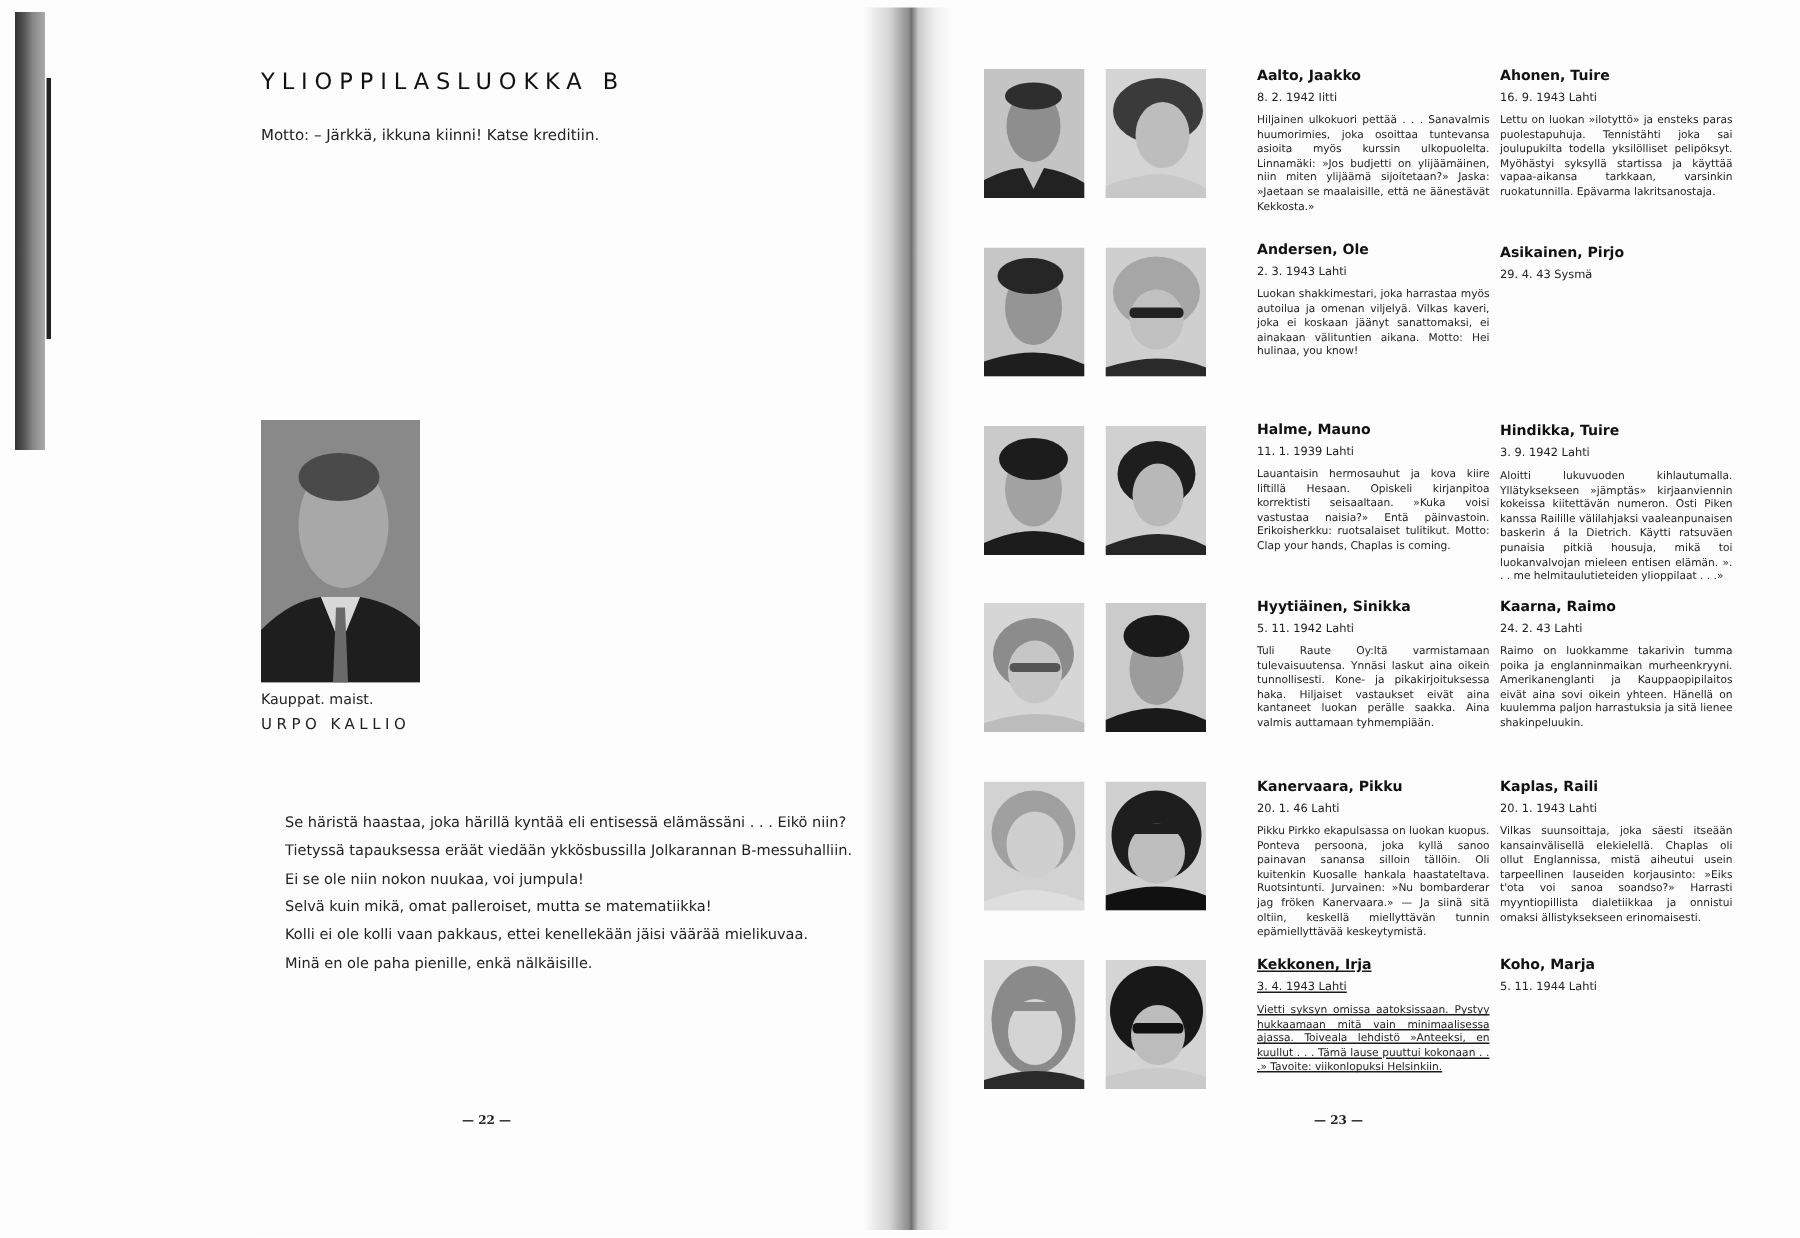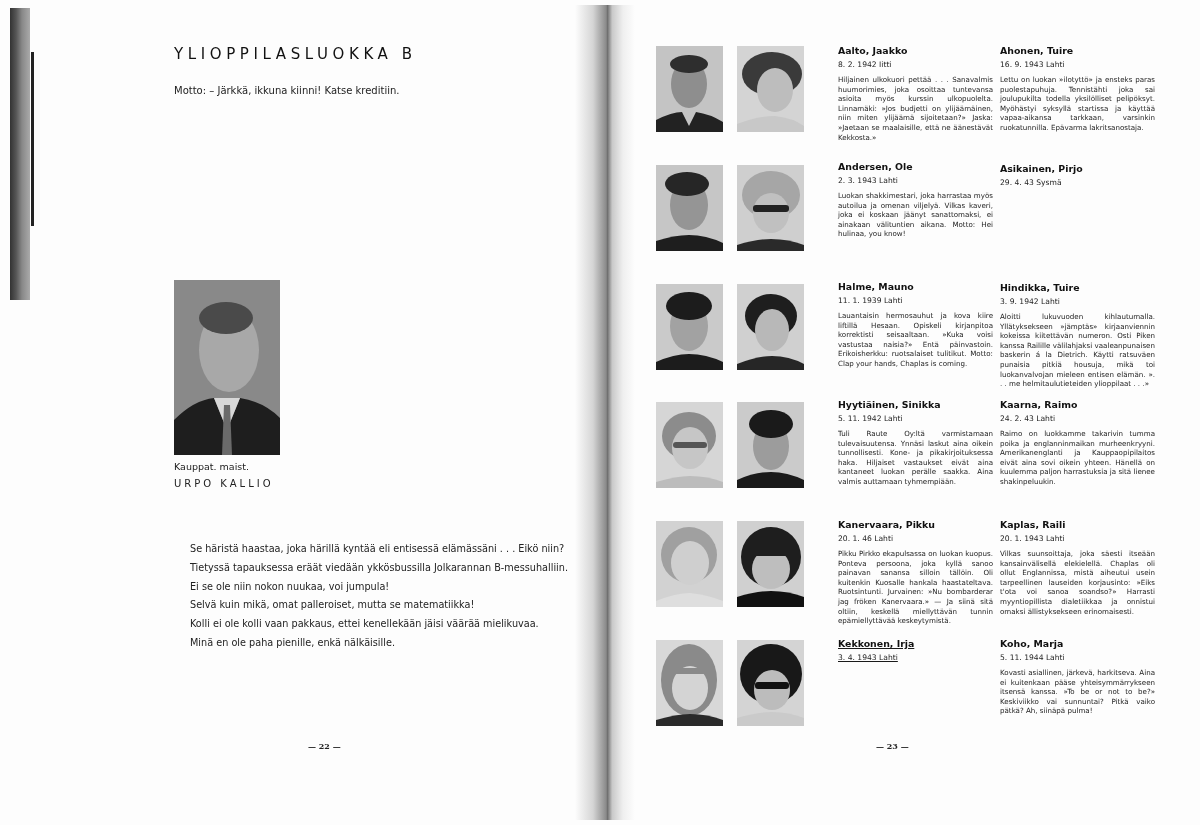--- a/index.html
+++ b/index.html
@@ -236,22 +236,22 @@
     </div>
     <div class="entry" style="left:980px;top:519px;">
       <p class="name">Kaplas, Raili</p>
       <p class="born">20. 1. 1943 Lahti</p>
       <p class="bio">Vilkas suunsoittaja, joka säesti itseään kansainvälisellä elekielellä. Chaplas oli ollut Englannissa, mistä aiheutui usein tarpeellinen lauseiden korjausinto: »Eiks t'ota voi sanoa soandso?» Harrasti myyntiopillista dialetiikkaa ja onnistui omaksi ällistyksekseen erinomaisesti.</p>
     </div>
 
     <div class="entry" style="left:818px;top:638px;text-decoration:underline;">
       <p class="name">Kekkonen, Irja</p>
       <p class="born">3. 4. 1943 Lahti</p>
+      <p class="bio">Vietti syksyn omissa aatoksissaan. Pystyy hukkaamaan mitä vain minimaalisessa ajassa. Toiveala lehdistö »Anteeksi, en kuullut . . . Tämä lause puuttui kokonaan . . .» Tavoite: viikonlopuksi Helsinkiin.</p>
     </div>
     <div class="entry" style="left:980px;top:638px;">
       <p class="name">Koho, Marja</p>
       <p class="born">5. 11. 1944 Lahti</p>
-      <p class="bio">Kovasti asiallinen, järkevä, harkitseva. Aina ei kuitenkaan pääse yhteisymmärrykseen itsensä kanssa. »To be or not to be?» Keskiviikko vai sunnuntai? Pitkä vaiko pätkä? Ah, siinäpä pulma!</p>
     </div>
 
     <div class="pagenum pn-right">— 23 —</div>
   </div>
 </div>
 
 </body></html>

